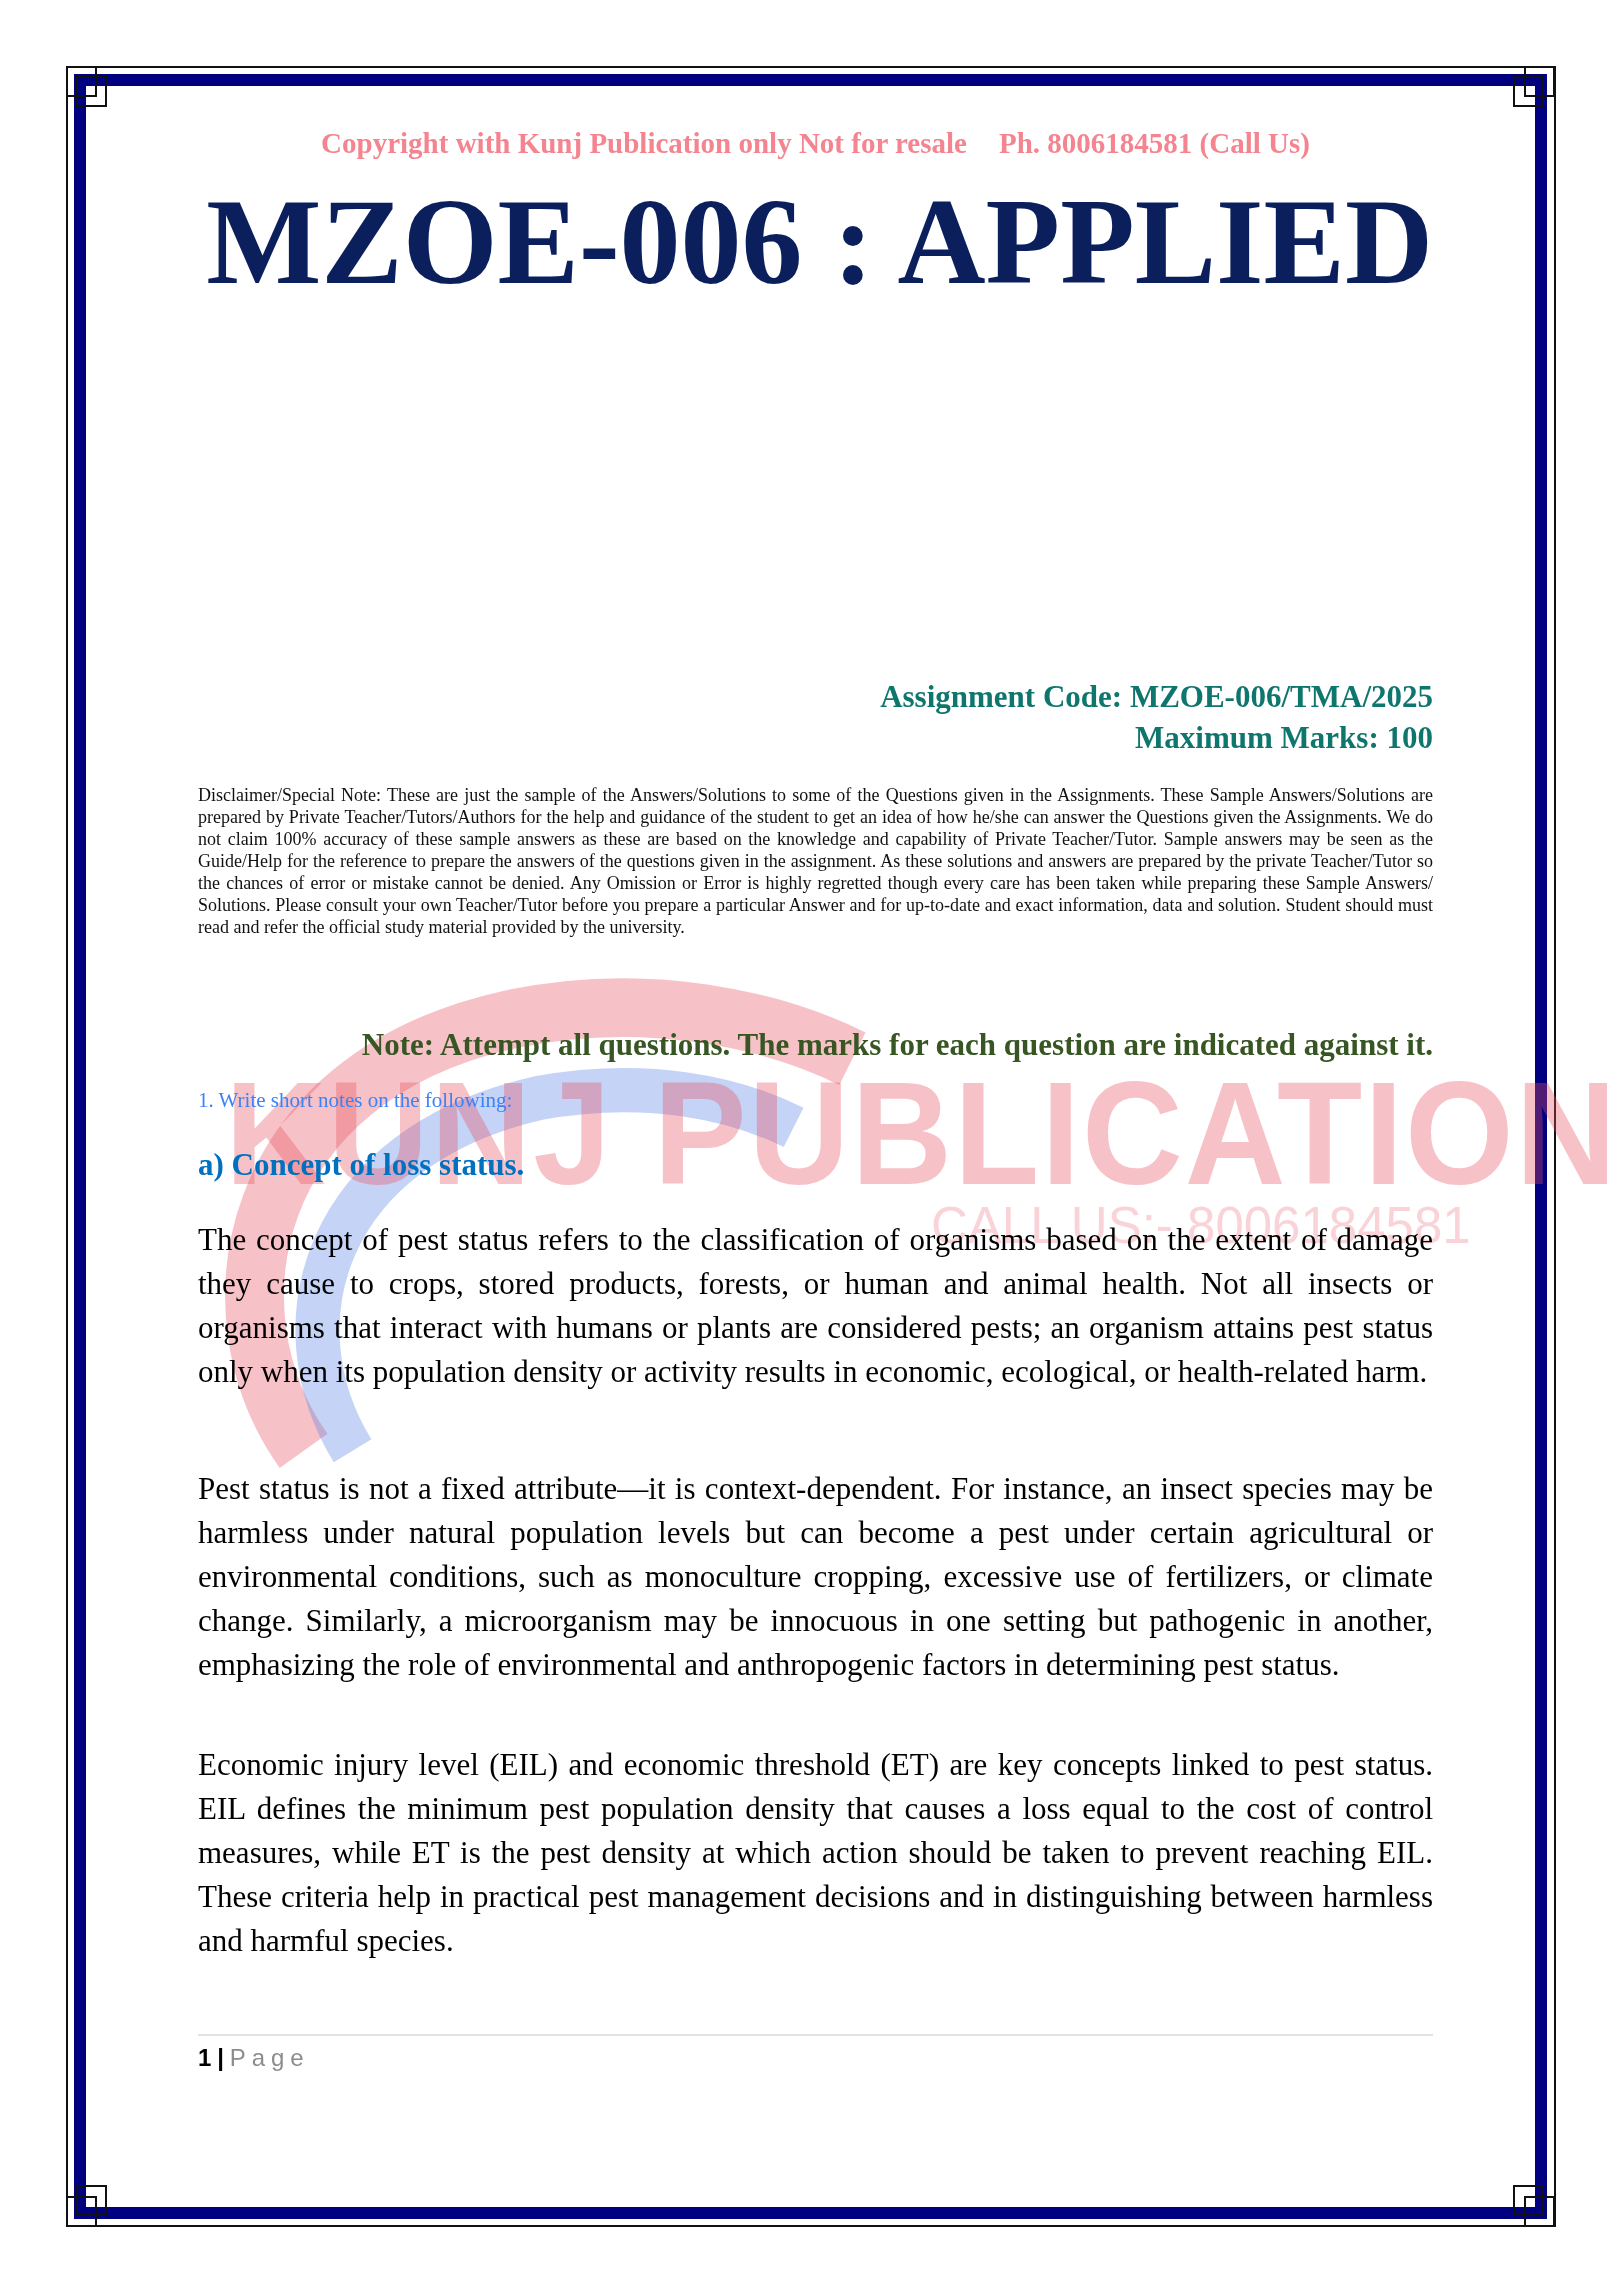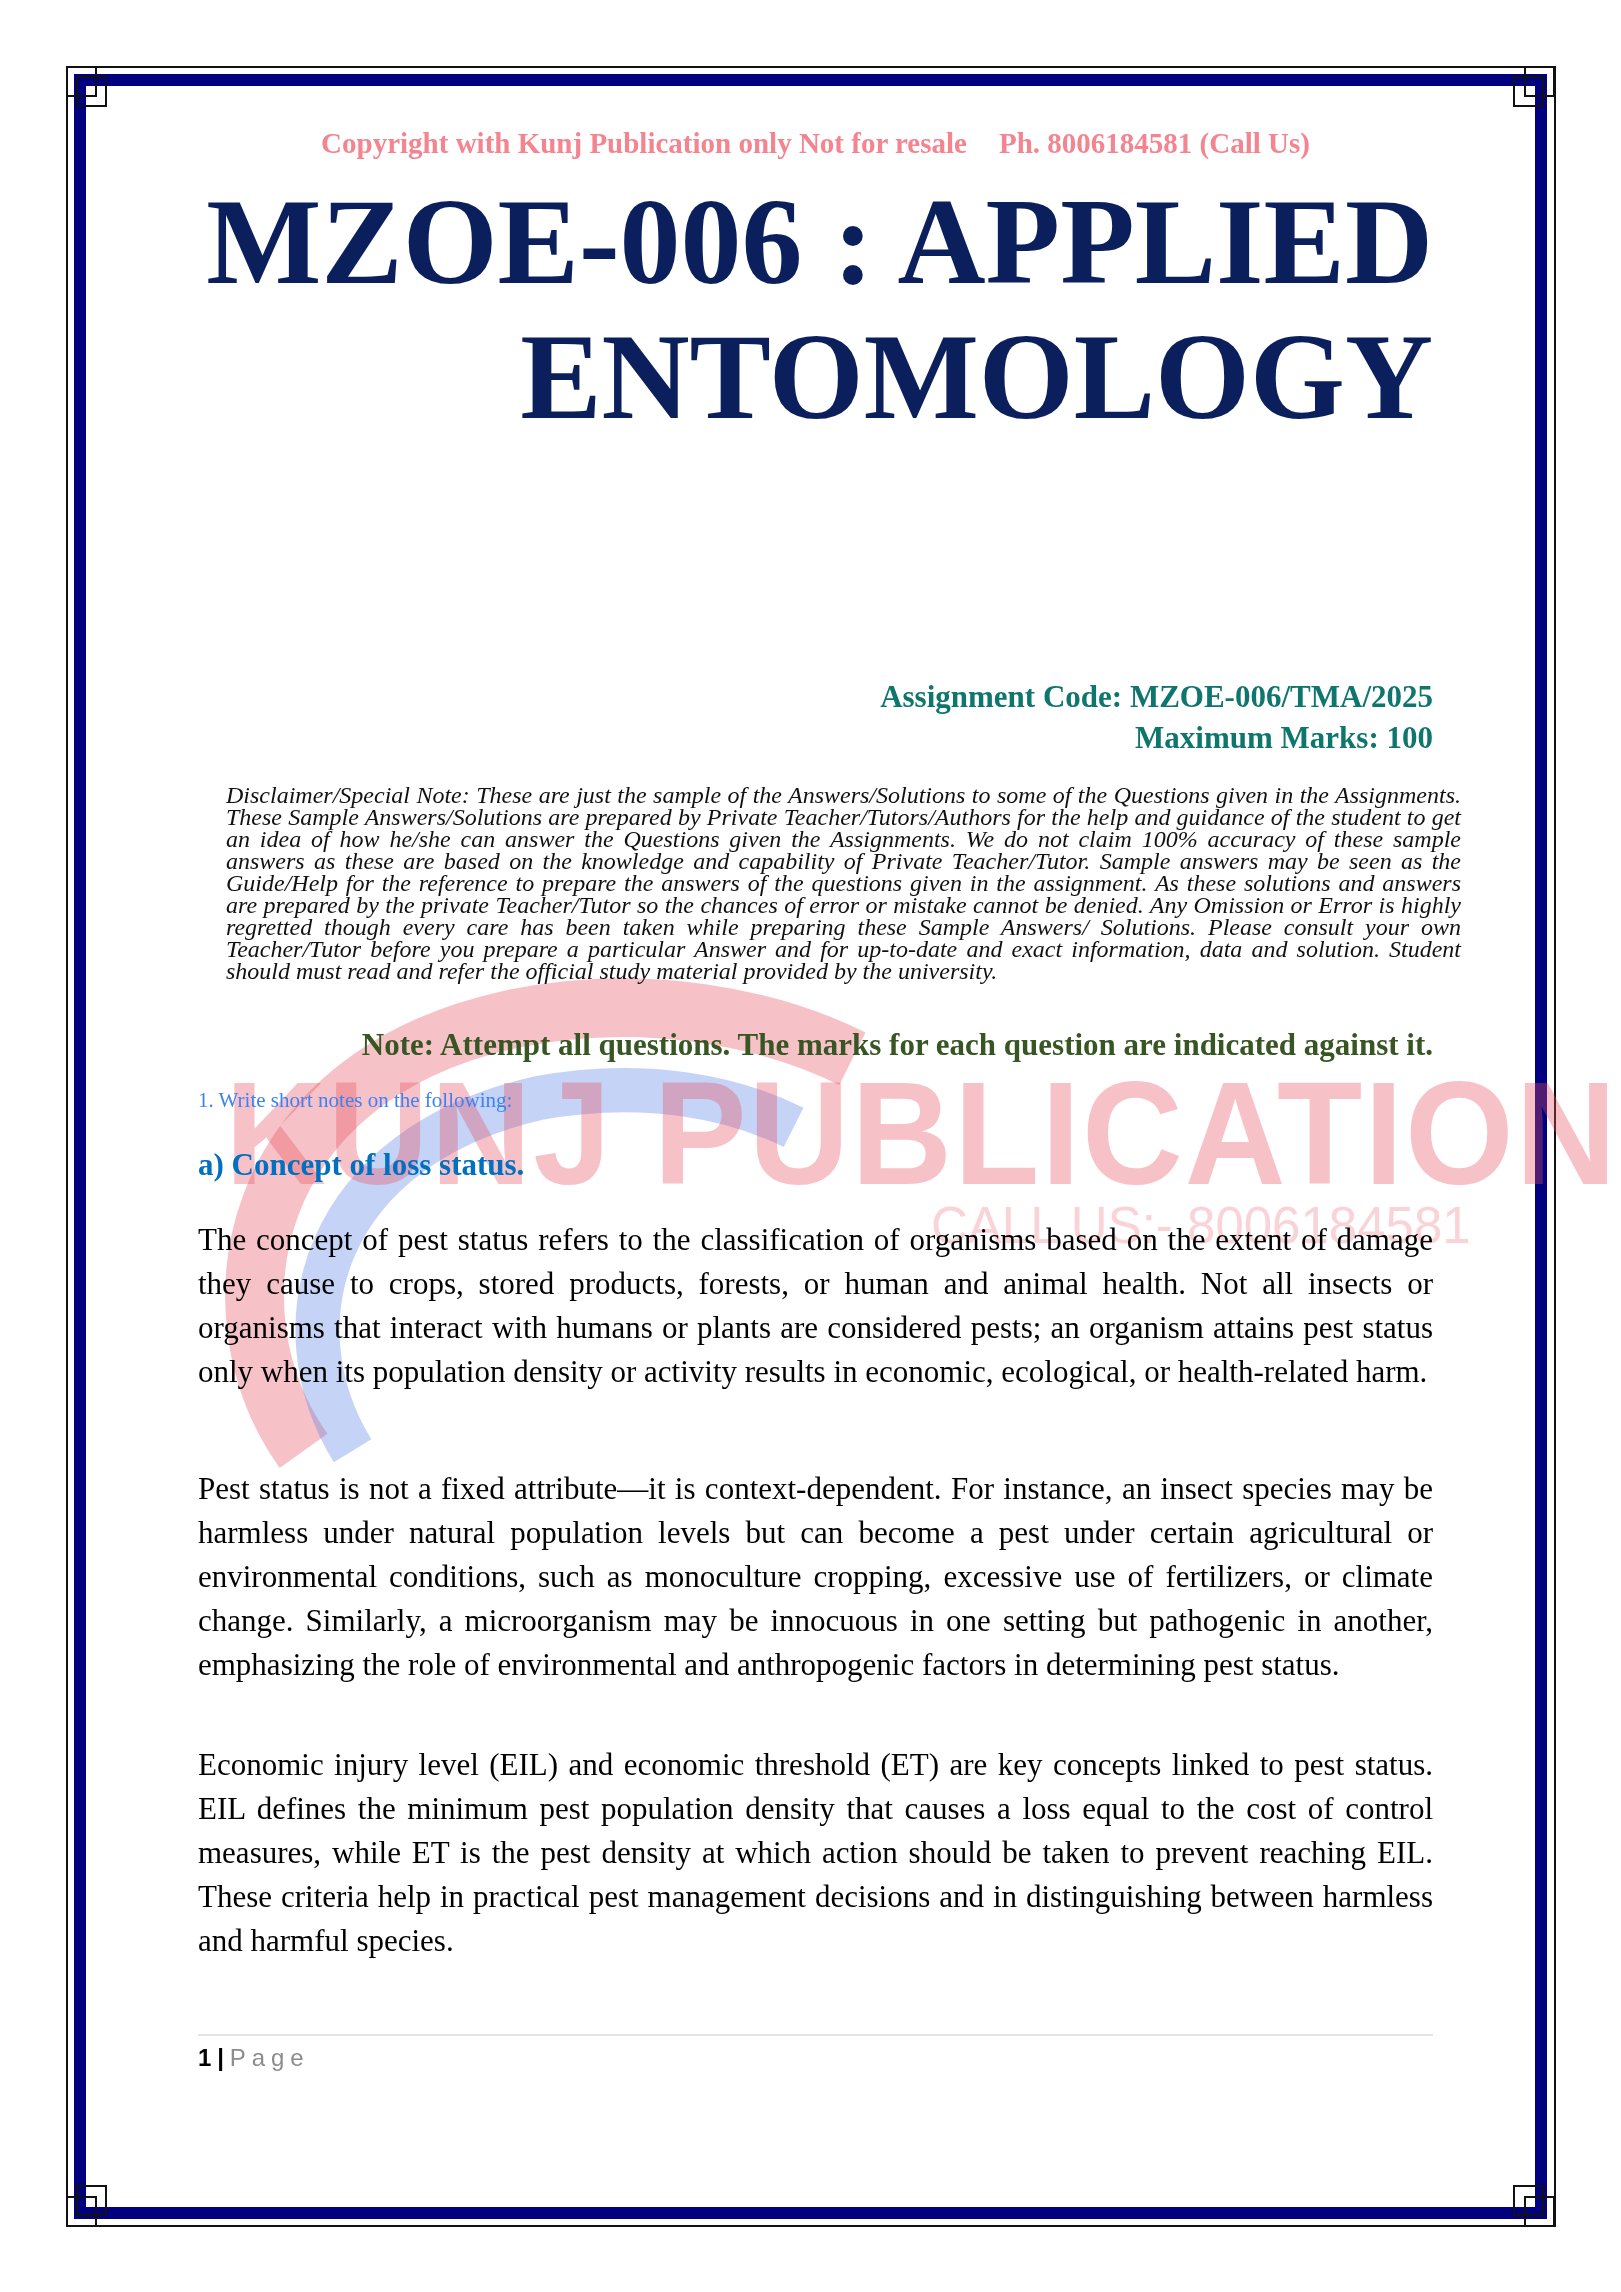--- a/index.html
+++ b/index.html
@@ -26,22 +26,22 @@
   .copyright .phone { margin-left:32px; }
 
   .title {
     color:#0a1f5c; font-weight:bold; font-size:122px; text-align:right;
     line-height:135px; margin:13.7px 0 0 0;
   }
 
   .assign { position:absolute; top:676px; right:0; text-align:right; color:#0f766e; font-weight:bold; font-size:31px; line-height:41px; }
 
   .disclaimer {
-    position:absolute; top:784px; left:0; width:1235px; font-style:italic;
-    font-size:24px; line-height:22px; text-align:justify; color:#111;margin-left:28px;
+    position:absolute; top:784px; left:0; width:1235px; 
+    font-size:18px; line-height:22px; text-align:justify; color:#111;
   }
 
   .note { position:absolute; top:1027px; left:0; width:1235px; color:#375623; font-weight:bold; font-size:31px; white-space:nowrap;text-align:right; }
   .q1 { position:absolute; top:1088px; left:0; color:#3b82f6; font-weight:normal; font-size:21px; }
   .qa { position:absolute; top:1147px; left:0; color:#0070c0; font-weight:bold; font-size:31px; }
 
   .para { position:absolute; left:0; width:1235px; font-size:31px; line-height:44px; text-align:justify; color:#000; }
   .p1 { top:1218px; }
   .p2 { top:1467px; }
   .p3 { top:1743px; }
@@ -89,21 +89,20 @@
   <div class="wm-call">CALL US:- 8006184581</div>
 </div>
 
 <div class="content">
   <p class="copyright">
     <span>Copyright with Kunj Publication only Not for resale</span><span class="phone">Ph. 8006184581 (Call Us)</span>
   </p>
 
   <h1 class="title">
     <span>MZOE-006 : APPLIED</span><br>
-    <span>ENTOMOLOGY</span>
   </h1>
 </div>
 
 <div class="content" style="top:0;">
   <div class="assign">
     <div>Assignment Code: MZOE-006/TMA/2025</div>
     <div>Maximum Marks: 100</div>
   </div>
 
   <div class="disclaimer">Disclaimer/Special Note: These are just the sample of the Answers/Solutions to some of the Questions given in the Assignments. These Sample Answers/Solutions are prepared by Private Teacher/Tutors/Authors for the help and guidance of the student to get an idea of how he/she can answer the Questions given the Assignments. We do not claim 100% accuracy of these sample answers as these are based on the knowledge and capability of Private Teacher/Tutor. Sample answers may be seen as the Guide/Help for the reference to prepare the answers of the questions given in the assignment. As these solutions and answers are prepared by the private Teacher/Tutor so the chances of error or mistake cannot be denied. Any Omission or Error is highly regretted though every care has been taken while preparing these Sample Answers/ Solutions. Please consult your own Teacher/Tutor before you prepare a particular Answer and for up-to-date and exact information, data and solution. Student should must read and refer the official study material provided by the university.</div>

